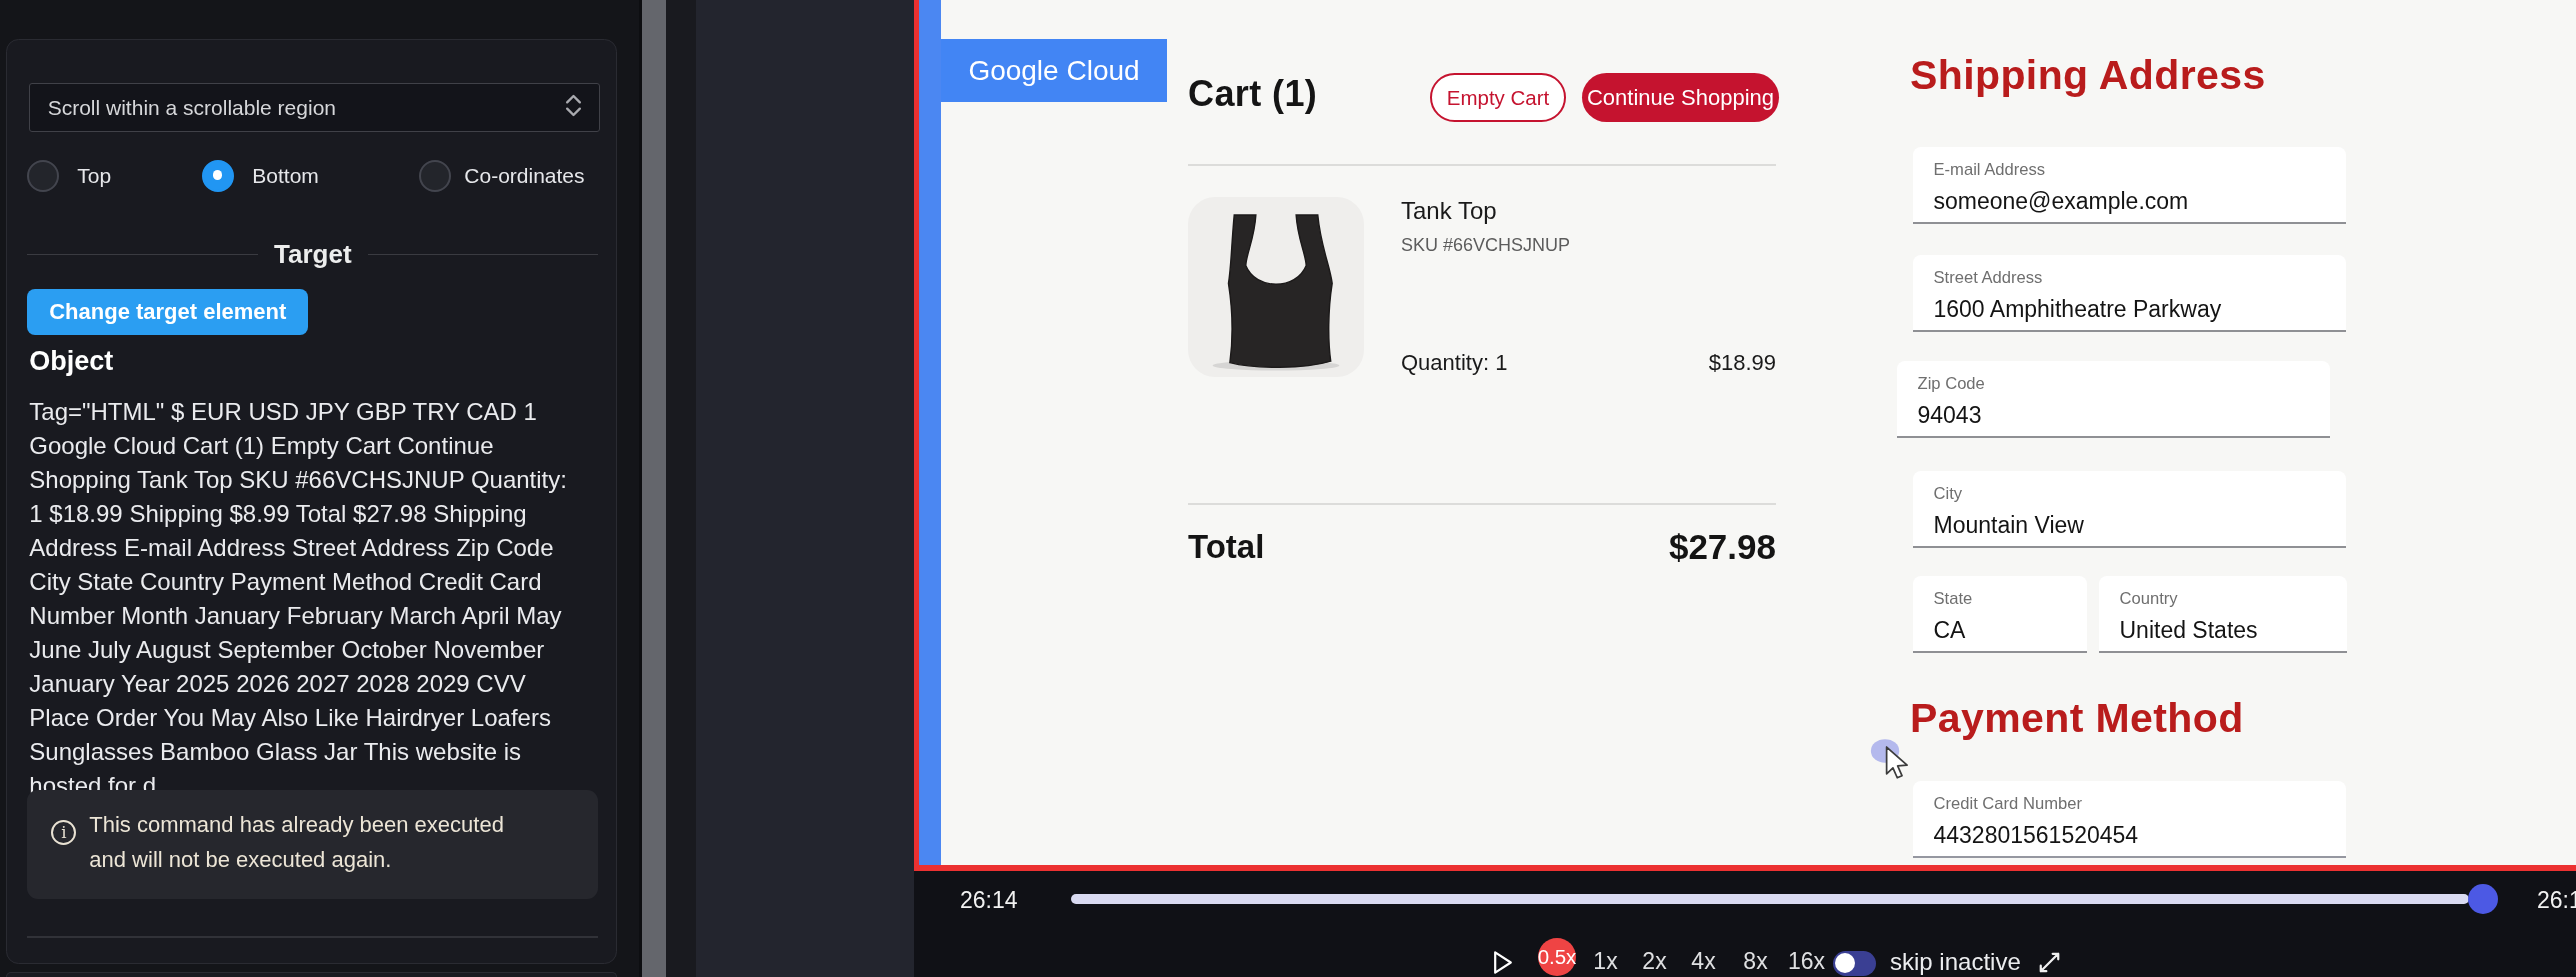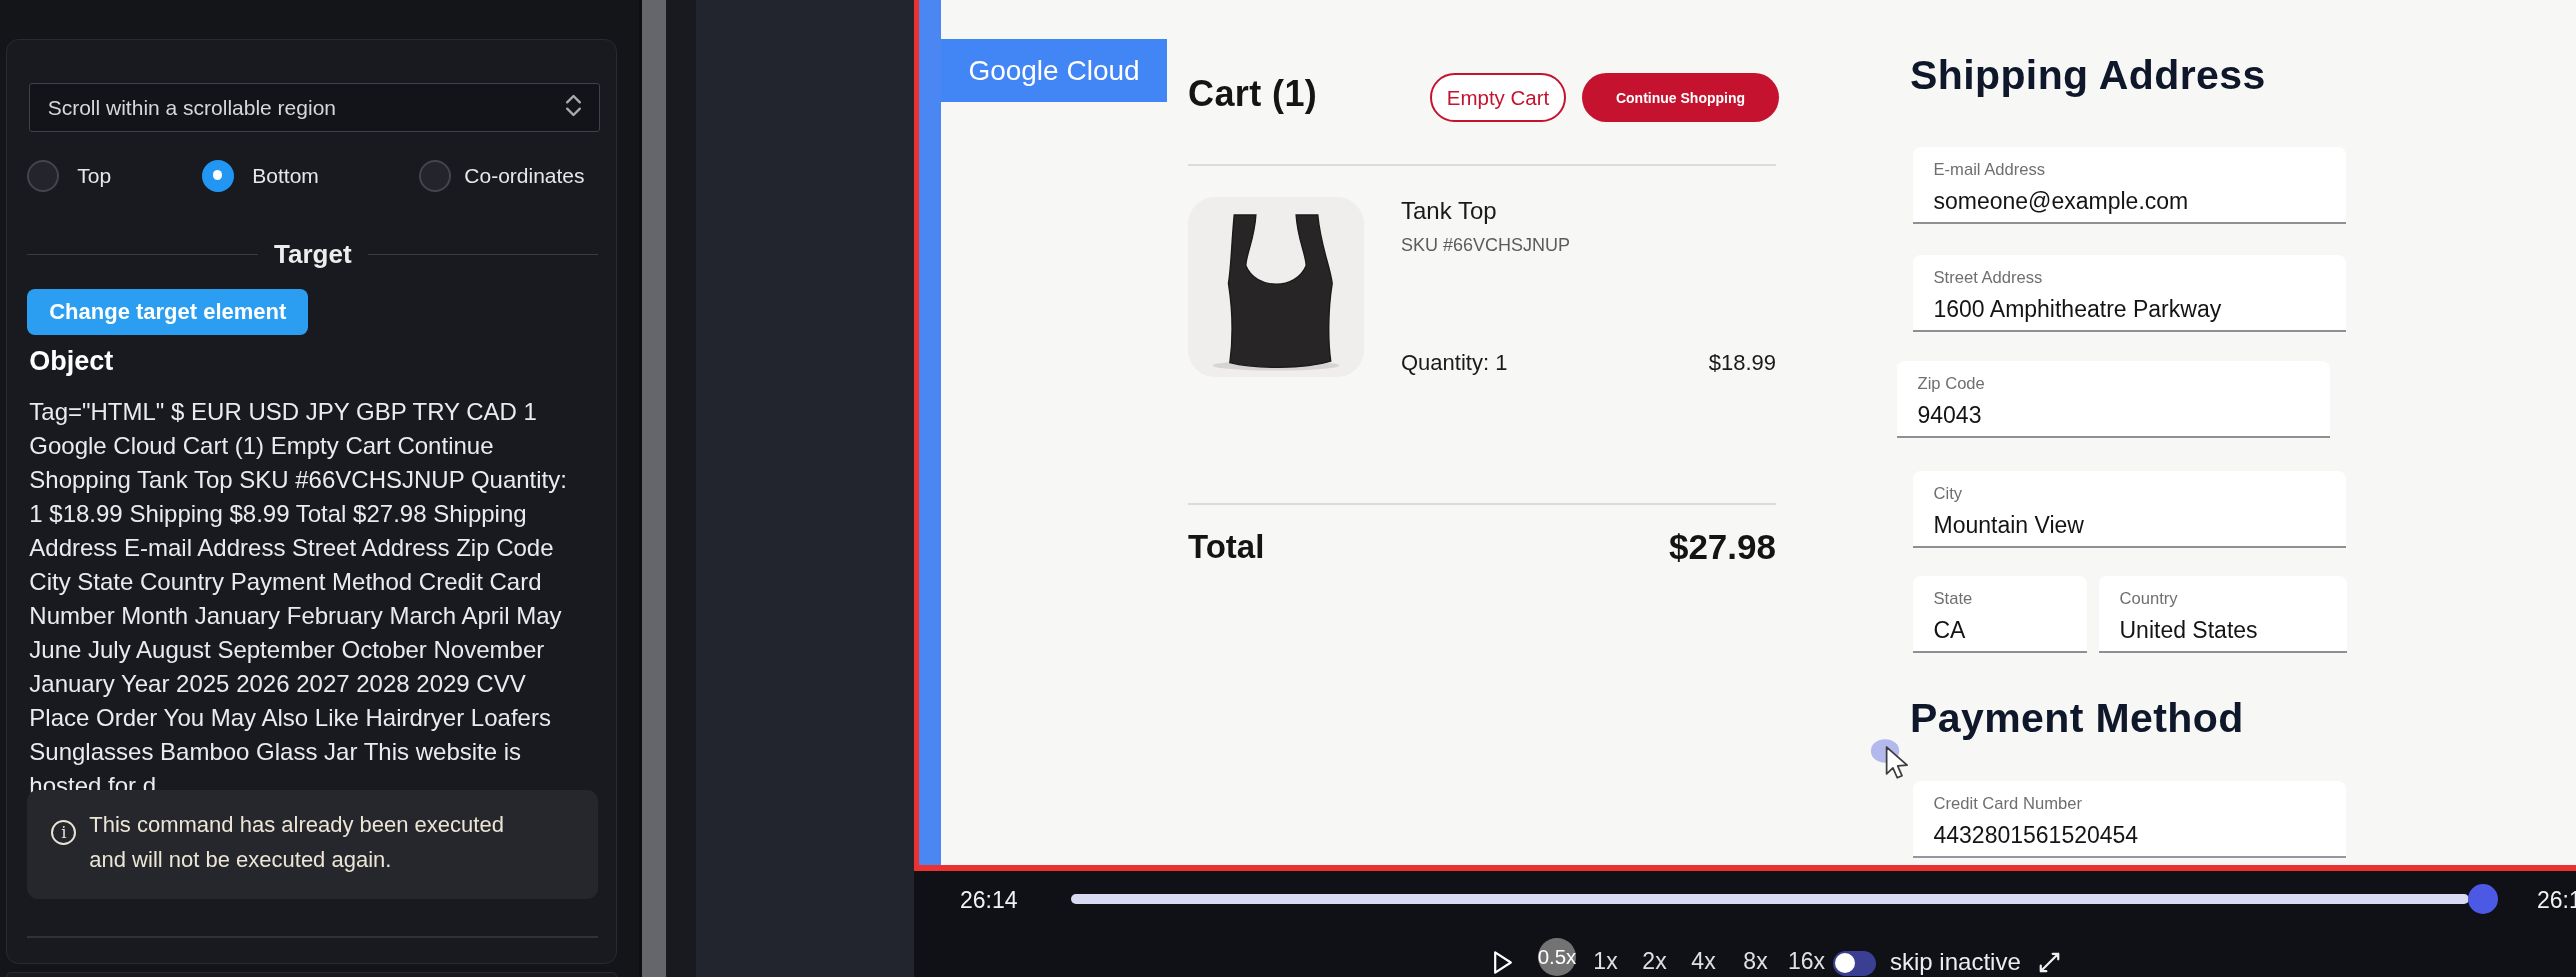--- a/index.html
+++ b/index.html
@@ -50,48 +50,48 @@
   .vp-red-bottom { left:914px; top:865px; width:1662px; height:5.5px; background:#ec3131; }
   .vp-content    { left:941px; top:0; width:1769px; height:865px; background:#f7f7f5; overflow:hidden; }
 
   .brand-badge { left:0; top:39px; width:226px; height:63px; background:#4285f4; color:#fff;
                  font-size:28px; font-weight:500; display:flex; align-items:center; justify-content:center; }
   .cart-title  { left:247px; top:73px; font-size:36px; font-weight:600; color:#151515; letter-spacing:0.4px; }
   .btn-outline { left:489px; top:73px; width:136px; height:49px; background:#ffffff; color:#c5132f;
                  border:2px solid #c5132f; border-radius:25px; font-size:20.5px; font-weight:500;
                  font-family:"Liberation Sans",sans-serif; cursor:pointer; }
   .btn-fill    { left:641px; top:73px; width:197px; height:49px; background:#c5132f; color:#fff;
-                 border:none; border-radius:25px; font-size:14px; font-weight:700;
+                 border:none; border-radius:25px; font-size:22px; font-weight:400;
                  font-family:"Liberation Sans",sans-serif; cursor:pointer; }
   .hr   { height:1.6px; background:#dcdcda; }
   .prod-img { left:247px; top:197px; width:176px; height:180px; background:#efeeec; border-radius:27px;
               display:flex; align-items:center; justify-content:center; }
   .prod-name { left:460px; top:197px; font-size:24px; font-weight:500; color:#1a1a1a; }
   .prod-sku  { left:460px; top:235px; font-size:18px; color:#5c5c5c; }
   .row-flex  { display:flex; justify-content:space-between; align-items:center; }
   .t28 { font-size:22px; color:#1a1a1a; }
   .total-l { font-size:33px; font-weight:700; color:#141414; }
   .total-v { font-size:35px; font-weight:600; color:#141414; }
 
-  .sec-h   { font-size:41px; font-weight:600; color:#0f172a; letter-spacing:0.4px; }
+  .sec-h   { font-size:41px; font-weight:600; color:#b91c1c; letter-spacing:0.4px; }
   .field   { position:absolute; width:433px; height:77px; background:#ffffff;
              border-bottom:2.4px solid #8f9094; border-radius:8px 8px 0 0; padding:12.6px 0 0 20.5px; cursor:text; }
   .field .lab { font-size:16.6px; color:#6f6f6f; }
   .field .val { font-size:23px; color:#141414; margin-top:8px; }
 
   
   .player { left:914px; top:871px; width:1662px; height:107px; background:#101116; }
   .p-time { position:absolute; top:16px; font-size:23px; color:#f2f2f2; white-space:nowrap; }
   .p-track{ position:absolute; left:157px; top:23px; width:1398px; height:10.3px; background:#d9daf1;
             border-radius:5.5px; cursor:pointer; }
   .p-knob { position:absolute; left:1554px; top:12.6px; width:30px; height:30px; border-radius:50%;
             background:#4c59e4; cursor:grab; }
   .p-speed{ position:absolute; top:77px; font-size:23px; color:#dfe0e2; text-align:center; cursor:pointer; }
   .p-speed-active { position:absolute; left:624px; top:67px; width:38px; height:38px; border-radius:50%;
-            background:#737373; color:#fff; font-size:20.5px; display:flex; align-items:center;
+            background:#ef4444; color:#fff; font-size:20.5px; display:flex; align-items:center;
             justify-content:center; cursor:pointer; }
   .p-toggle { position:absolute; left:919px; top:80px; width:43px; height:24.5px; border-radius:12.6px;
             background:#3a3f93; cursor:pointer; }
   .p-toggle .kn { position:absolute; left:2.4px; top:2.4px; width:20px; height:20px; border-radius:50%; background:#fff; }
   .p-skip { position:absolute; left:976px; top:77px; font-size:24px; color:#ecedef; }
 </style>
 </head>
 <body>
 
 <div class="abs left-bg"></div>

